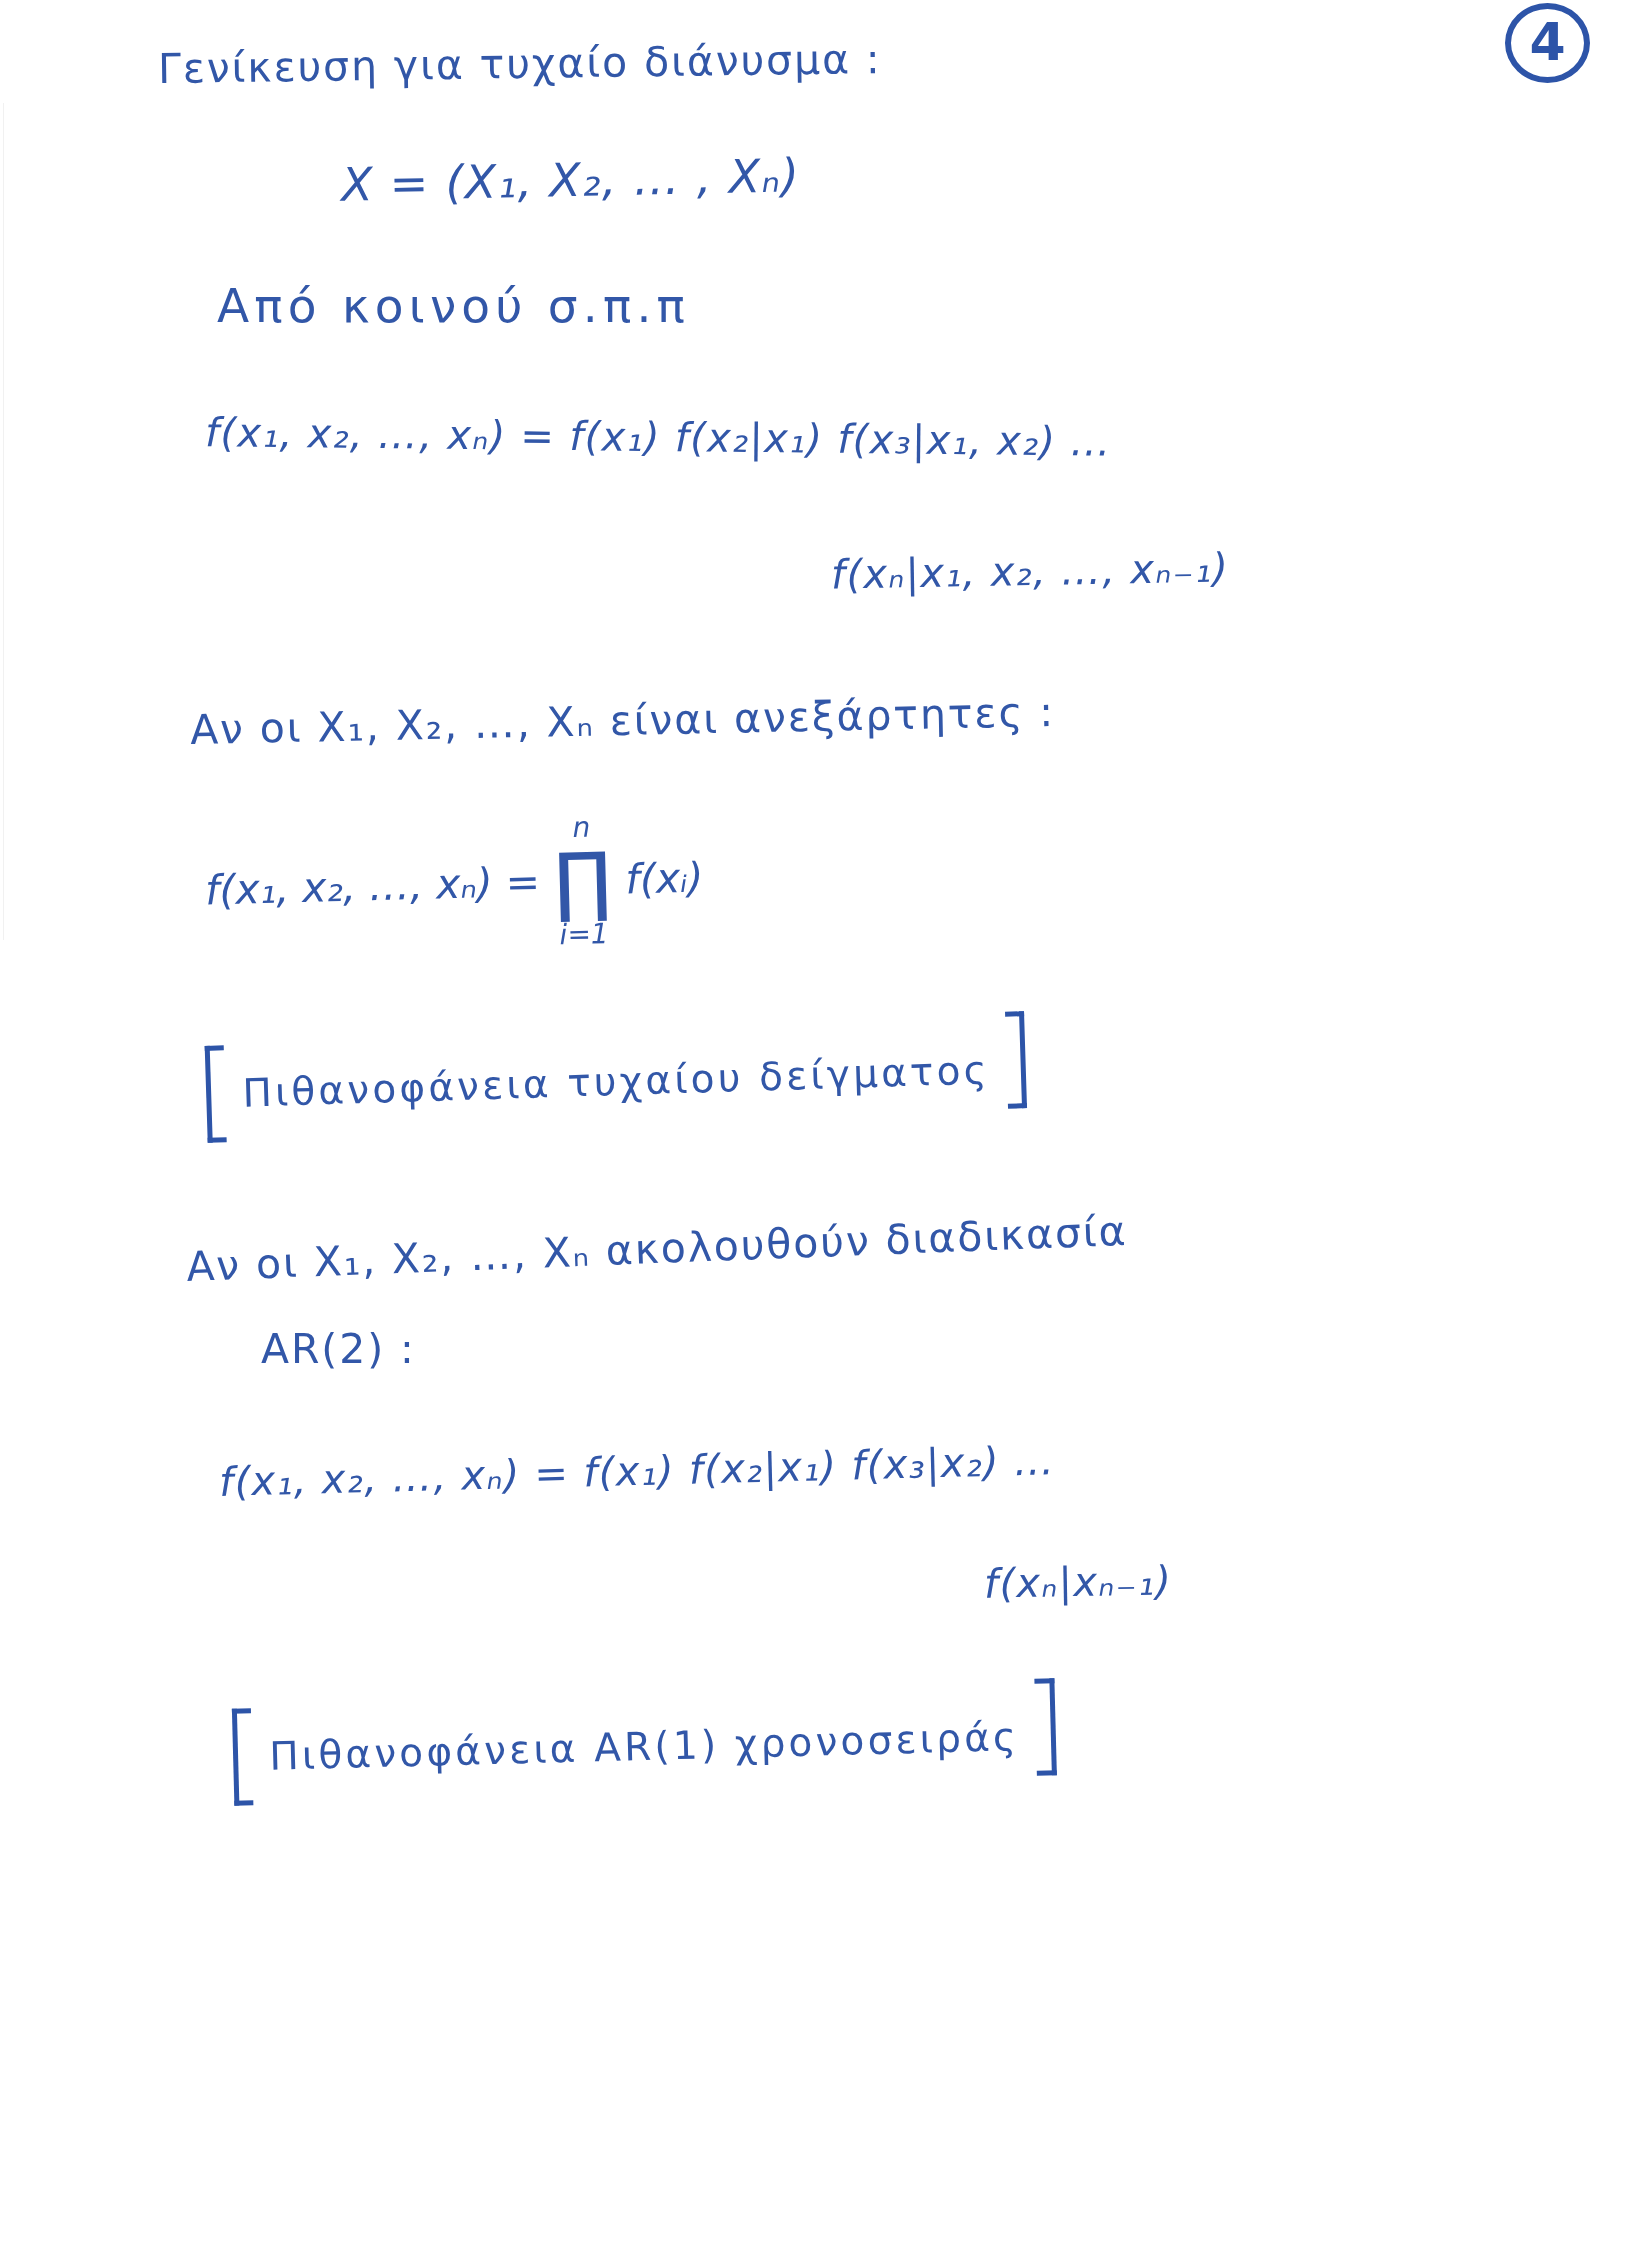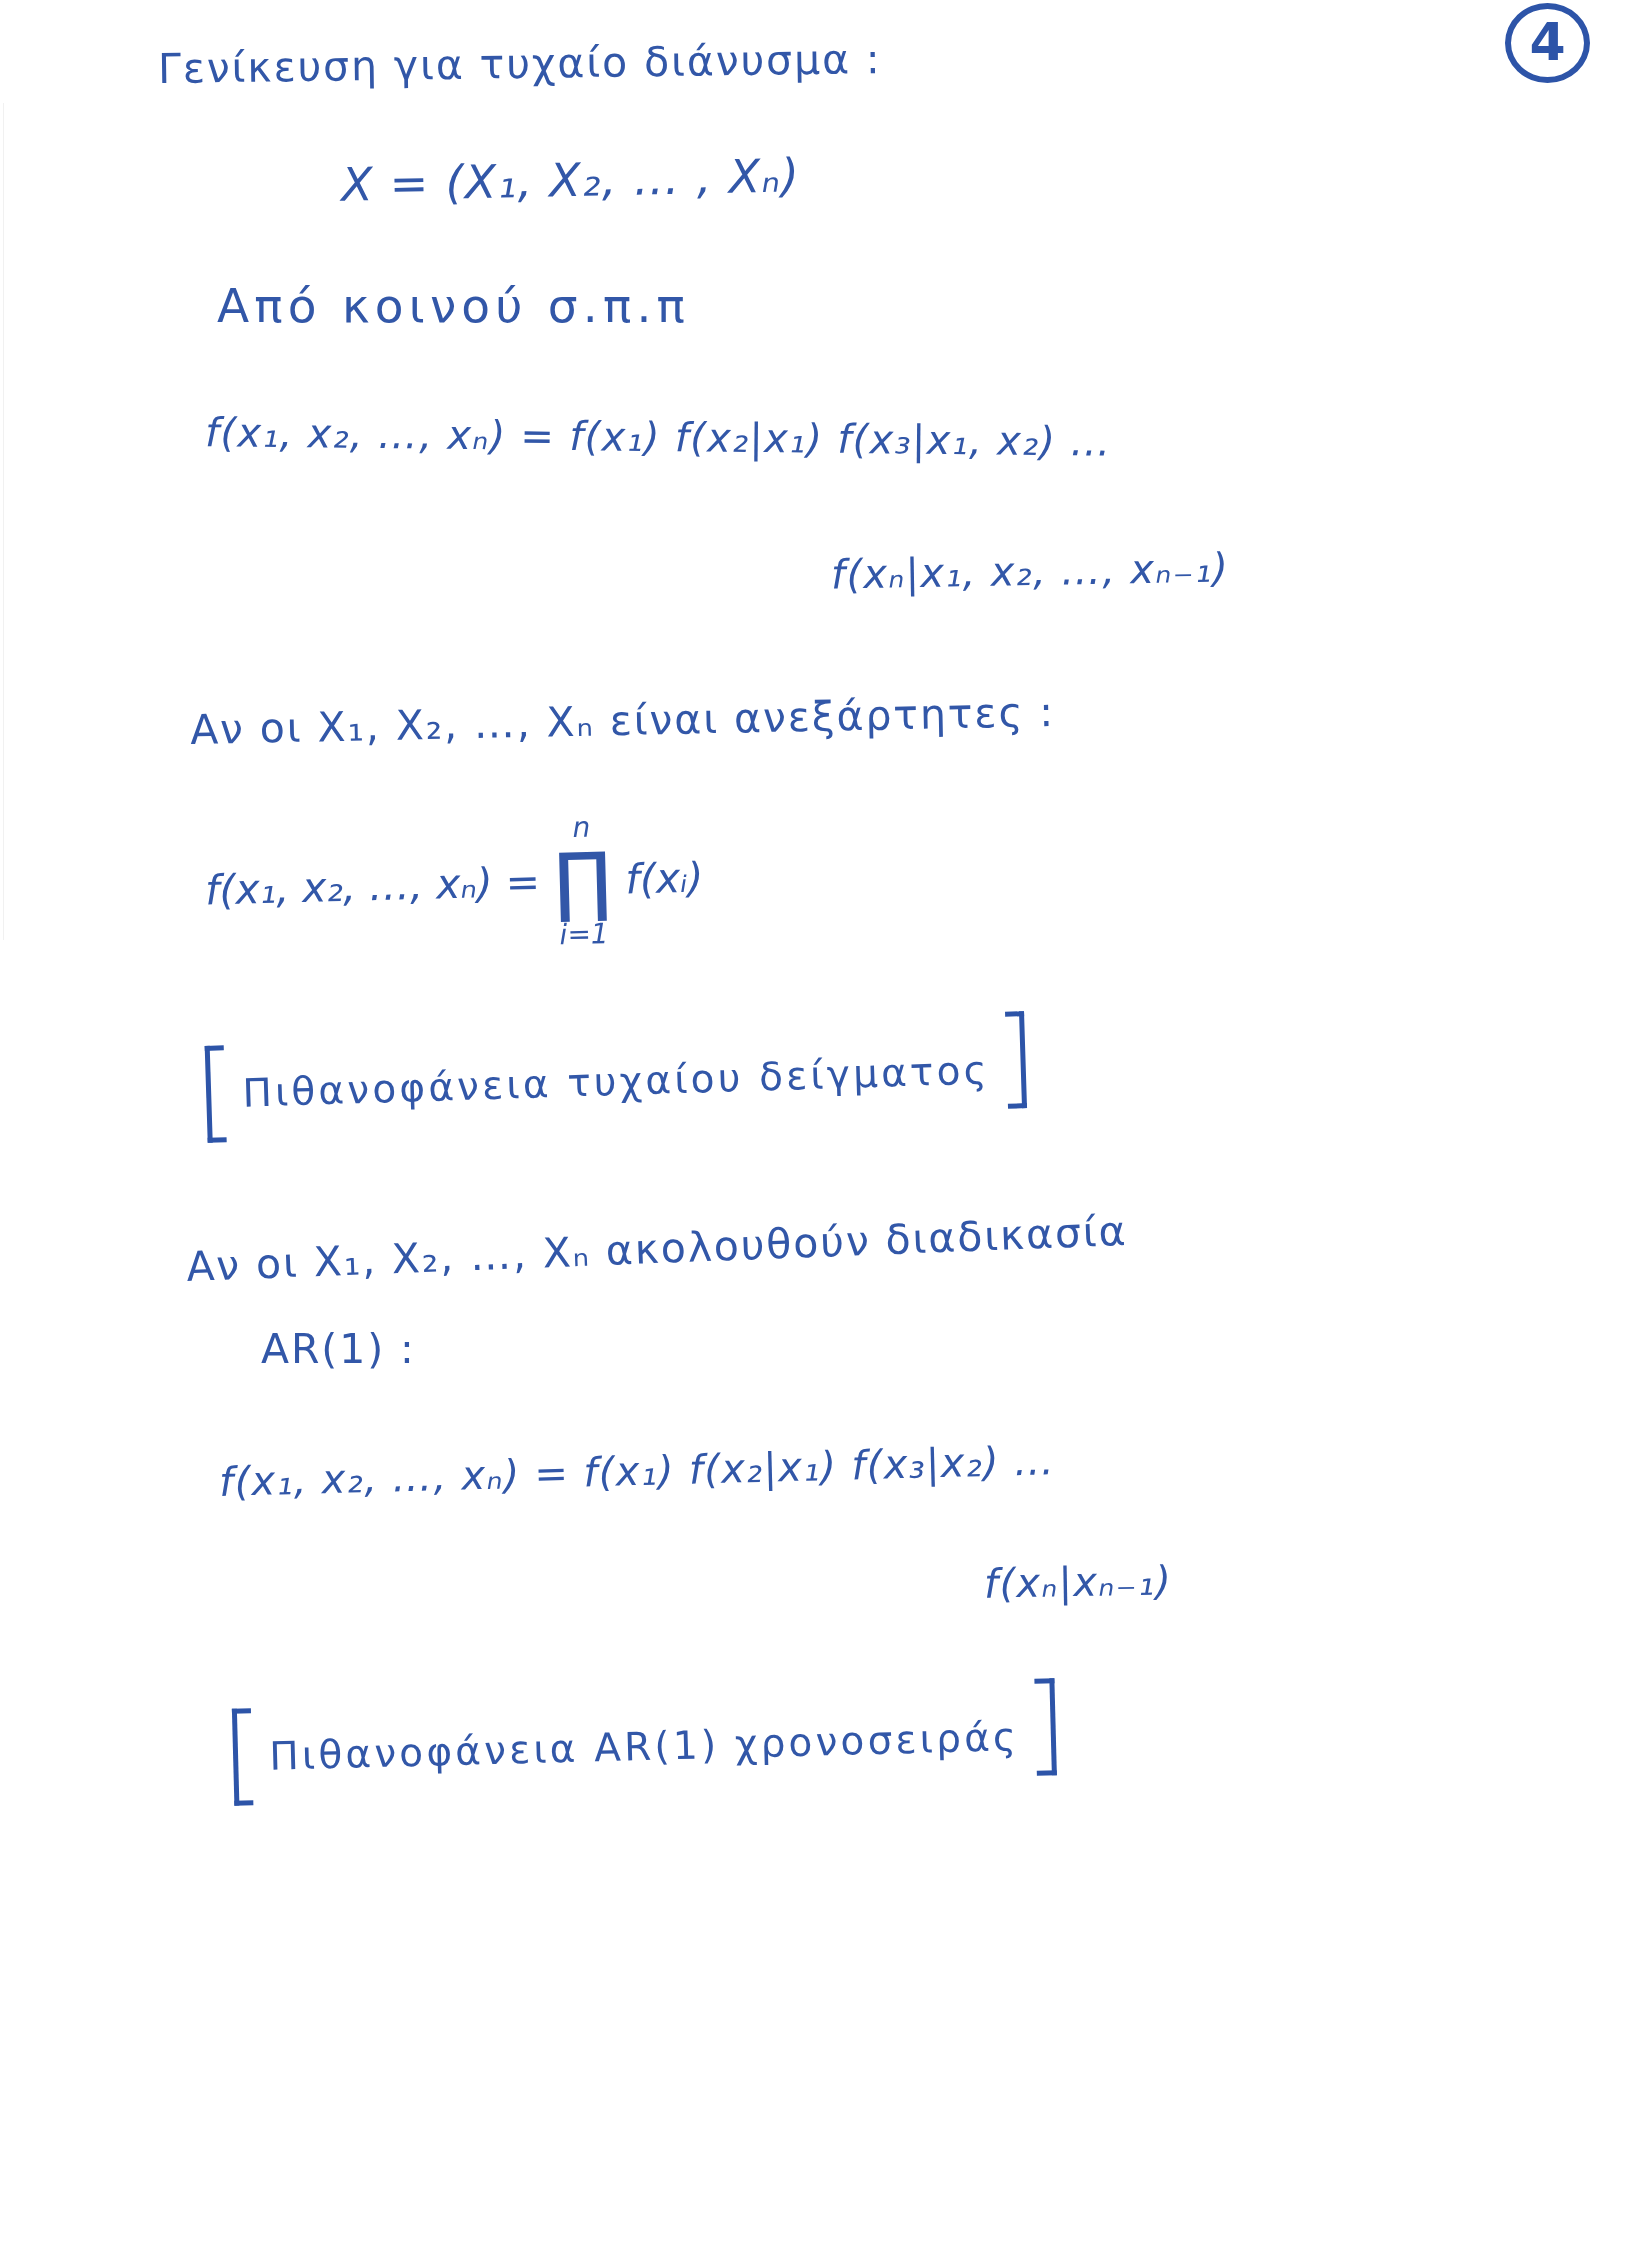--- a/index.html
+++ b/index.html
@@ -144,21 +144,21 @@
   </div>
 
   <div class="line note-row note1">
     <span class="bracket left"></span>
     <span class="note-text">Πιθανοφάνεια τυχαίου δείγματος</span>
     <span class="bracket right"></span>
   </div>
 
   <div class="line handw cond2-l1">Αν οι X₁, X₂, …, Xₙ ακολουθούν διαδικασία</div>
 
-  <div class="line handw cond2-l2">AR(1) :</div>
+  <div class="line handw cond2-l2">AR(2) :</div>
 
   <div class="line formula chain2-l1">f(x₁, x₂, …, xₙ) = f(x₁) f(x₂|x₁) f(x₃|x₂) …</div>
 
   <div class="line formula chain2-l2">f(xₙ|xₙ₋₁)</div>
 
   <div class="line note-row note2">
     <span class="bracket left"></span>
     <span class="note-text">Πιθανοφάνεια AR(1) χρονοσειράς</span>
     <span class="bracket right"></span>
   </div>

